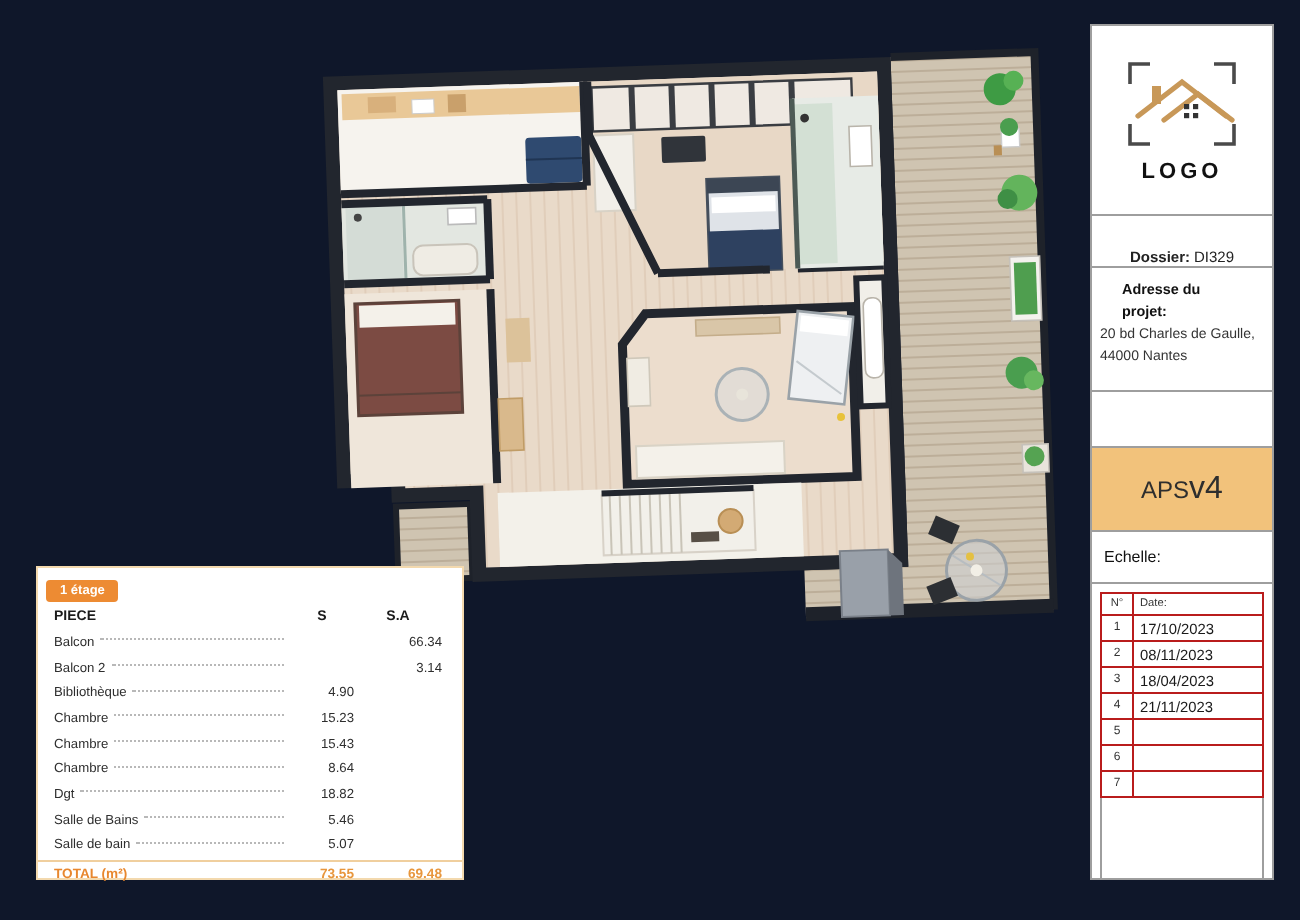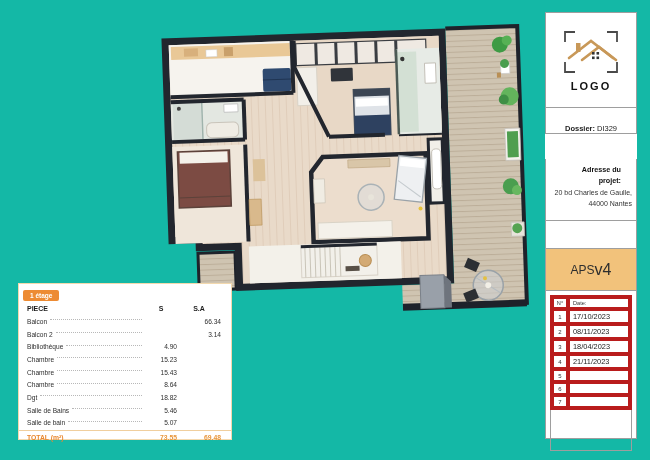--- a/index.html
+++ b/index.html
@@ -1,17 +1,17 @@
 <!DOCTYPE html>
 <html><head>
 <meta charset="utf-8">
 <style>
   html,body{margin:0;padding:0;background:#fff;}
   body{font-family:"Liberation Sans", sans-serif;-webkit-font-smoothing:antialiased;}
-  .sheet{position:relative;width:650px;height:460px;background:#14b8a6;overflow:hidden;}
+  .sheet{position:relative;width:650px;height:460px;background:#0f172a;overflow:hidden;}
 
   
   .plan{position:absolute;left:148px;top:6px;width:400px;height:320px;}
 
   
   .area-table{position:absolute;left:18px;top:283px;width:214px;height:157px;
     background:#fff;border:1px solid #f3d9ae;box-sizing:border-box;z-index:5;}
   .floor-badge{display:inline-block;margin:3px 0 0 4px;padding:2px 7px;background:#ed8b33;
     color:#fff;font-size:6.5px;font-weight:bold;border-radius:2px;}
   .ahead{display:flex;align-items:center;height:13px;padding:0 8px;font-size:7px;font-weight:bold;color:#1c1c1c;}
@@ -27,30 +27,30 @@
   .atotal .cs,.atotal .csa{color:#e8963c;}
 
   
   .tblock{position:absolute;left:545px;top:12px;width:92px;z-index:5;background:#fff;}
   .cell{box-sizing:border-box;border:1px solid #9e9e9e;border-top:none;background:#fff;}
   .cell.first{border-top:1px solid #9e9e9e;}
   .logo-cell{height:96px;display:flex;flex-direction:column;align-items:center;justify-content:center;gap:5px;}
   .logo-text{font-size:11px;font-weight:bold;letter-spacing:2px;color:#111;}
   .dossier-cell{height:26px;display:flex;align-items:flex-end;justify-content:center;font-size:7.5px;color:#222;}
   .dossier-cell b{margin-right:2px;}
-  .addr-cell{height:62px;text-align:right;font-size:7px;color:#333;padding:5px 4px 0 4px;line-height:1.55;margin-top:25px;}
+  .addr-cell{height:62px;text-align:left;font-size:7px;color:#333;padding:5px 4px 0 4px;line-height:1.55;}
   .addr-cell .lbl{font-weight:bold;font-size:7.2px;color:#111;display:block;width:60px;margin:0 auto 2px auto;}
   .empty-cell{height:28px;}
   .aps-cell{height:42px;background:#f2c27b;display:flex;flex-direction:row;align-items:center;justify-content:center;color:#2e2e2e;}
   .aps-cell .l1{font-size:12px;}
   .aps-cell .l2{font-size:16px;}
   .echelle-cell{height:26px;display:flex;align-items:center;padding-left:6px;font-size:8px;color:#111;}
   .rev-cell{padding:4px 4px 0 4px;height:148px;}
   table.rev{width:100%;border-collapse:collapse;}
-  table.rev th,table.rev td{border:4px solid #b91c1c;box-sizing:border-box;}
+  table.rev th,table.rev td{border:1px solid #b91c1c;box-sizing:border-box;}
   table.rev th{height:11px;font-size:5.6px;font-weight:normal;color:#333;}
   table.rev th.no{width:16px;}
   table.rev th.dt{text-align:left;padding-left:3px;}
   table.rev td{height:13px;font-size:7.4px;color:#1a1a1a;}
   table.rev td.no{text-align:center;font-size:6px;color:#333;}
   table.rev td.dt{padding-left:3px;}
   .rev-empty{border:1px solid #9e9e9e;border-top:none;height:40px;}
 </style>
 </head>
 <body>
@@ -319,20 +319,23 @@
     </div>
     <div class="cell addr-cell">
       <span class="lbl">Adresse du projet:</span>
       <span>20 bd Charles de Gaulle, 44000 Nantes</span>
     </div>
     <div class="cell empty-cell"></div>
     <div class="cell aps-cell">
       <span class="l1">APS</span>
       <span class="l2">v4</span>
     </div>
+    <div class="cell echelle-cell">
+      <span>Echelle:</span>
+    </div>
     <div class="cell rev-cell">
       <table class="rev">
         <thead>
           <tr>
             <th class="no">N°</th>
             <th class="dt">Date:</th>
           </tr>
         </thead>
         <tbody>
             <tr>

